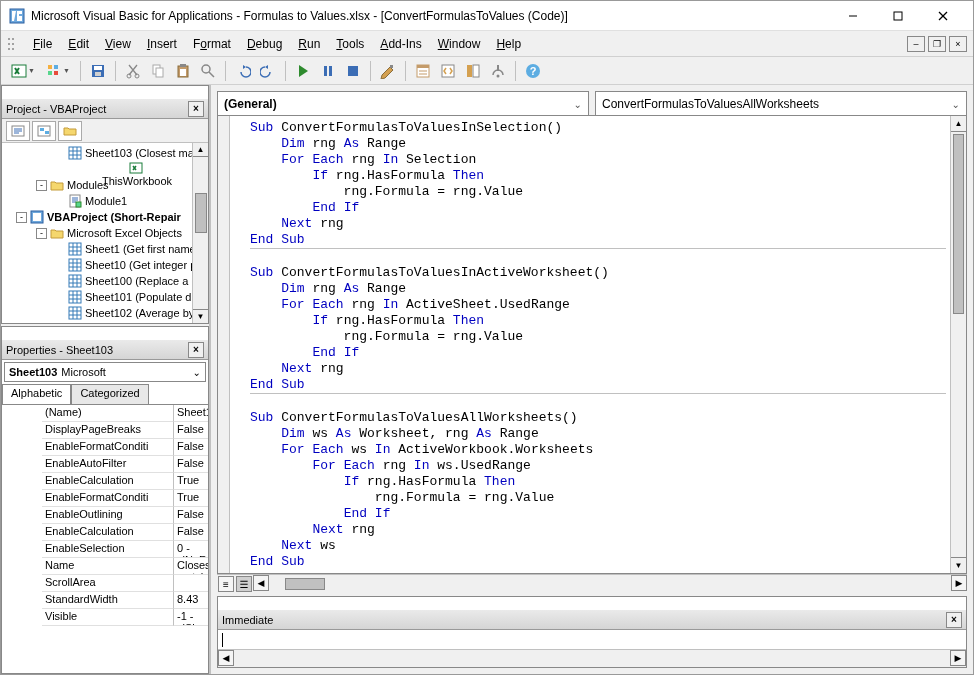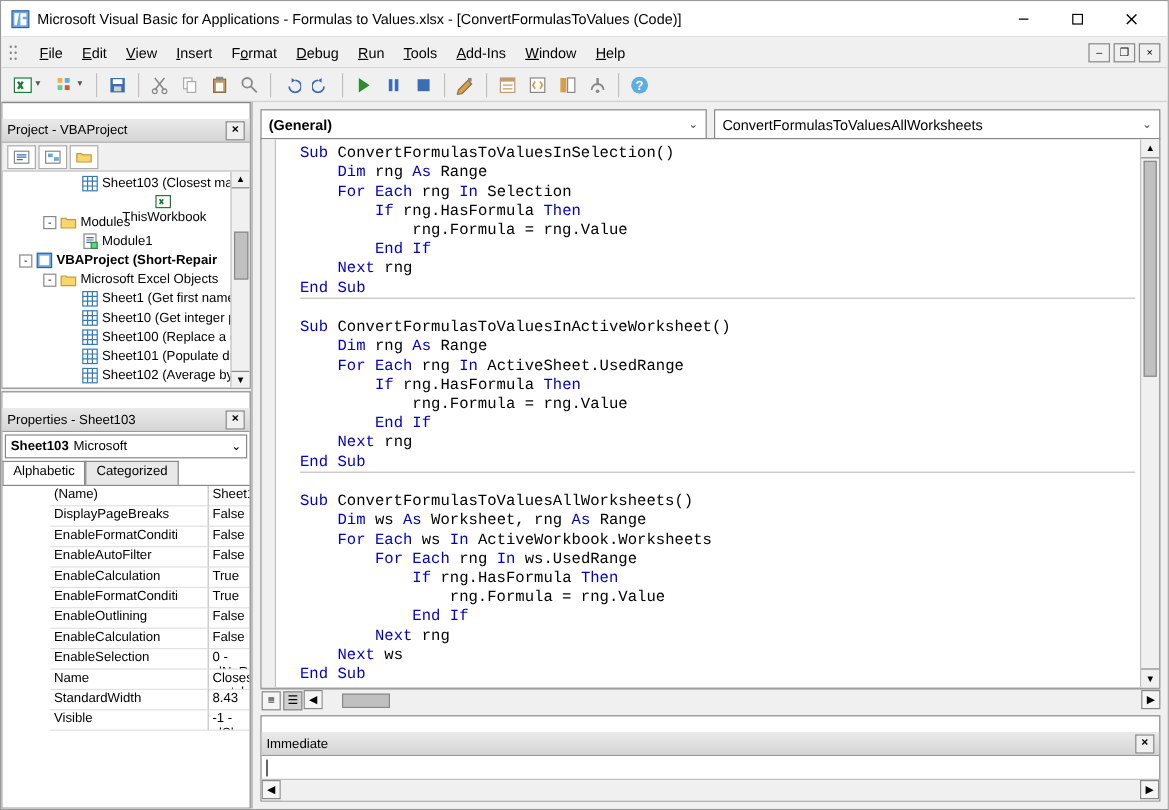--- a/index.html
+++ b/index.html
@@ -462,20 +462,24 @@
           </div>
           <div class="prow">
             <div class="pname">EnableSelection</div>
             <div class="pval">0 - xlNoRestrictions</div>
           </div>
           <div class="prow">
             <div class="pname">Name</div>
             <div class="pval">Closest match</div>
           </div>
           <div class="prow">
+            <div class="pname">ScrollArea</div>
+            <div class="pval"></div>
+          </div>
+          <div class="prow">
             <div class="pname">StandardWidth</div>
             <div class="pval">8.43</div>
           </div>
           <div class="prow">
             <div class="pname">Visible</div>
             <div class="pval">-1 - xlSheetVisible</div>
           </div>
         </div>
     </div>
   </div>

